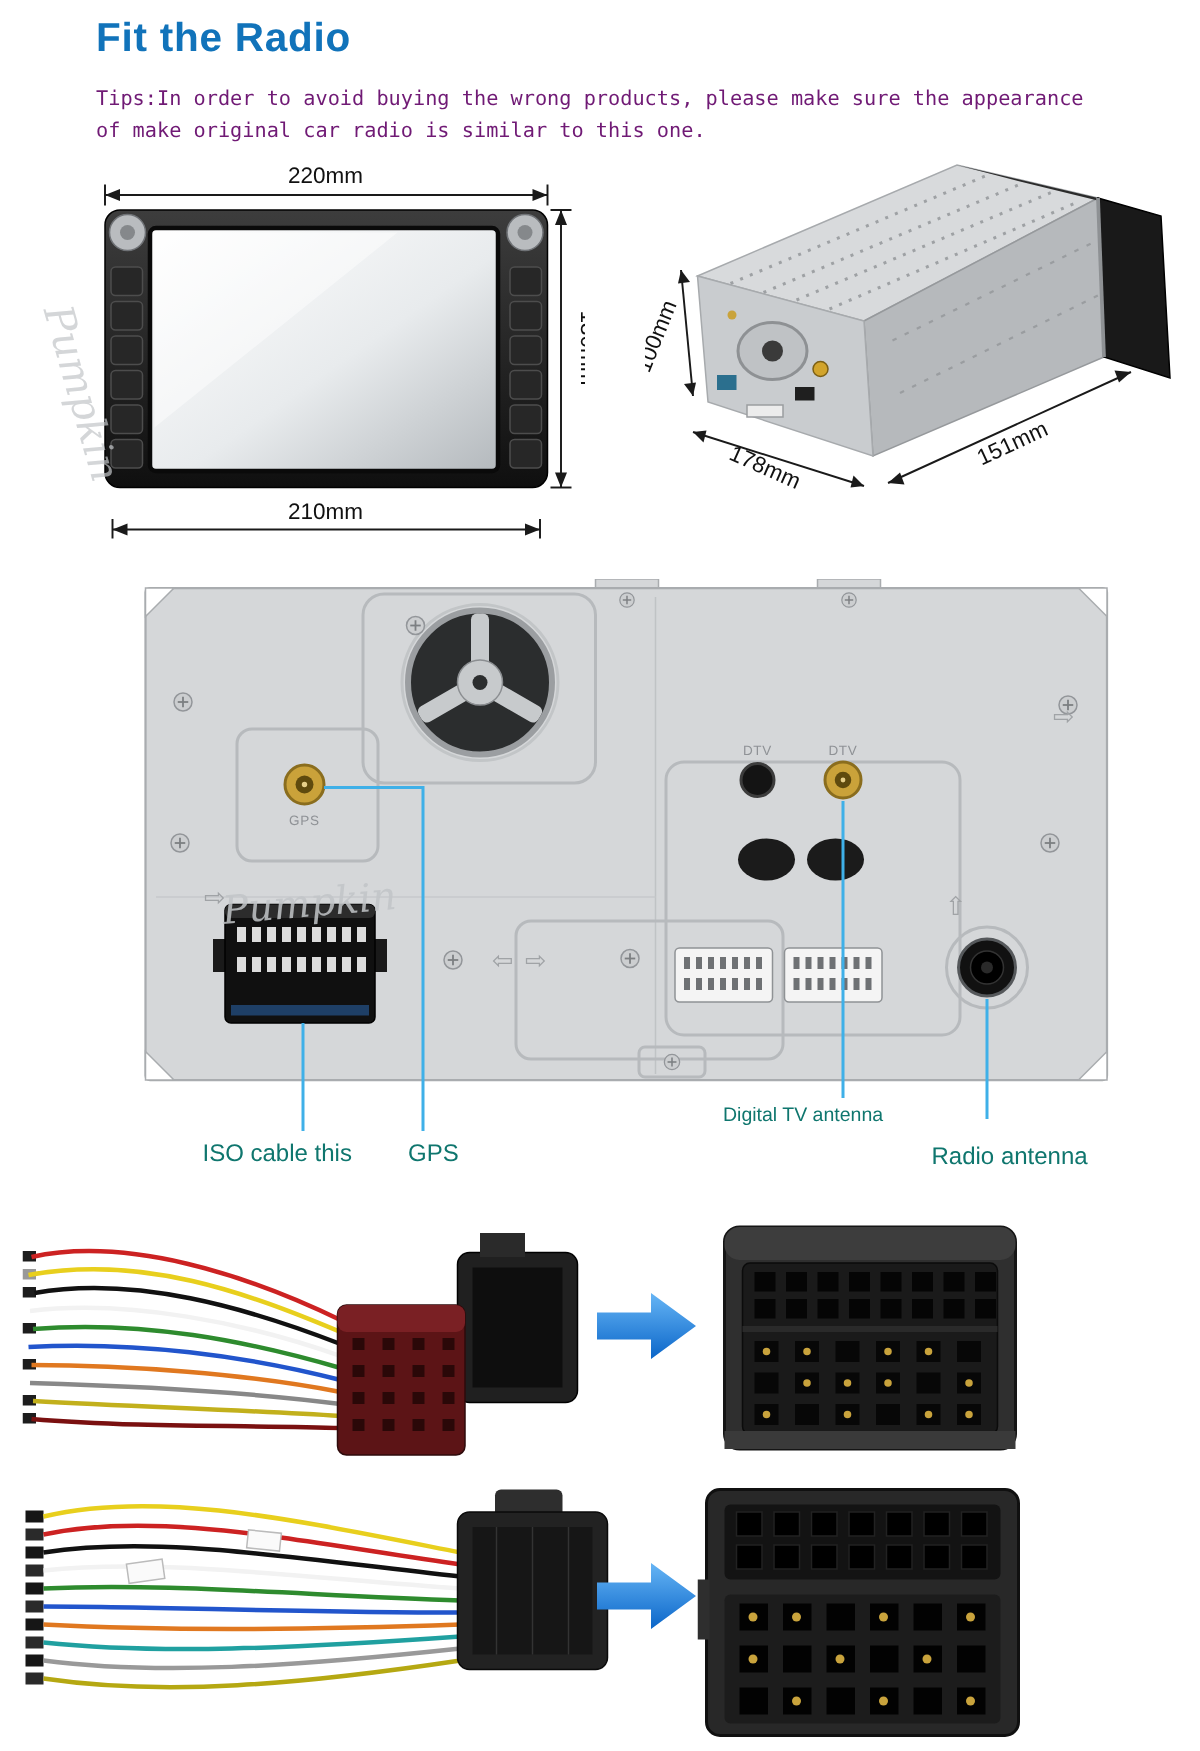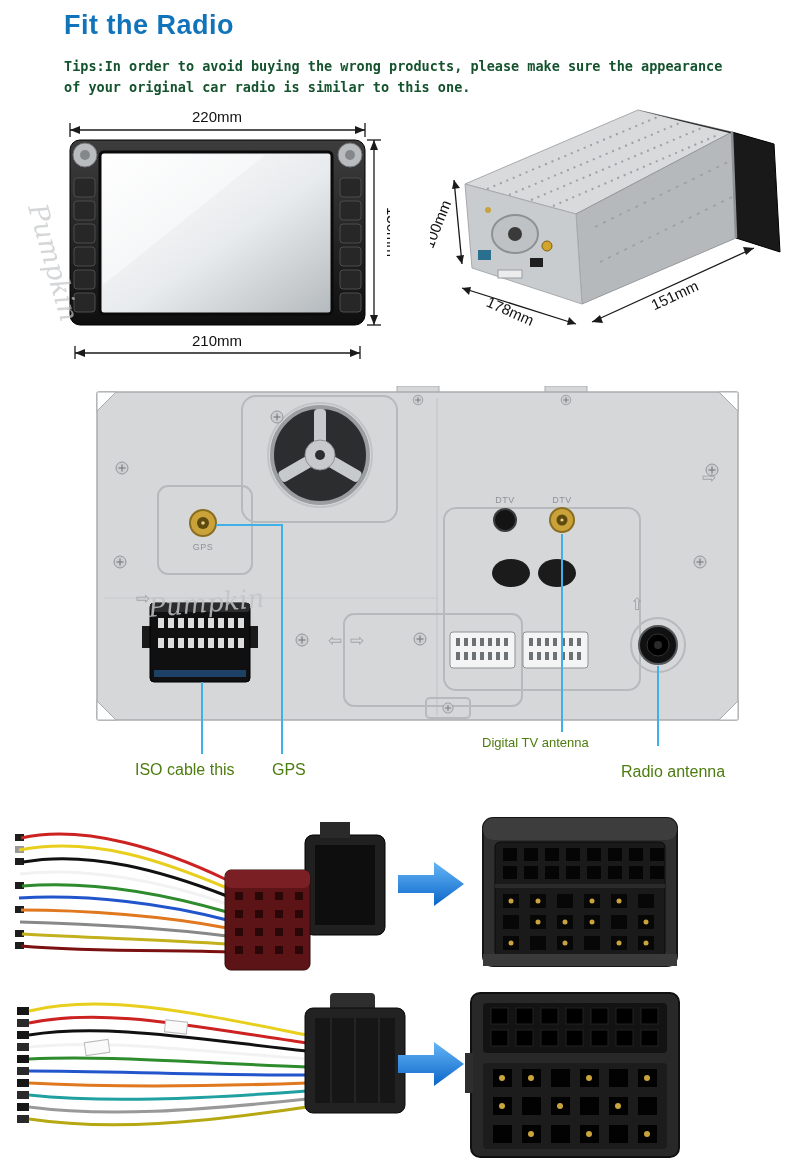--- a/index.html
+++ b/index.html
@@ -1,42 +1,42 @@
 <!DOCTYPE html>
 <html><head>
 <meta charset="utf-8">
 <style>
   html,body{margin:0;padding:0;background:#ffffff;}
   #canvas{position:relative;width:800px;height:1167px;background:#ffffff;overflow:hidden;
           font-family:"Liberation Sans",sans-serif;border-radius:28px;}
   .abs{position:absolute;}
   .title{left:64px;top:10px;font-size:27px;font-weight:bold;color:#1173ba;letter-spacing:.5px;}
   .tips{left:64px;top:56px;font-family:"DejaVu Sans Mono",monospace;font-size:13.5px;
-        line-height:21px;color:#14532d;white-space:nowrap;font-weight:bold;}
-  .cap{position:absolute;color:#4d7c0f;}
+        line-height:21px;color:#701a75;white-space:nowrap;}
+  .cap{position:absolute;color:#0f766e;}
   .cap16{font-size:16px;}
   .cap13{font-size:13px;}
   .wm{position:absolute;font-family:"DejaVu Serif",serif;font-style:italic;color:#c2c5c8;
       pointer-events:none;}
   svg text{font-family:"Liberation Sans",sans-serif;}
   .dimT{font-size:15px;fill:#111;}
   .stampT{font-size:9px;fill:#8f9296;letter-spacing:.5px;}
   .arrowT{font-size:17px;fill:#a0a3a6;}
   .callout{stroke:#3fb0e8;stroke-width:2;fill:none;}
   .dimL{stroke:#1a1a1a;stroke-width:1.3;}
 </style>
 </head>
 <body>
 
 <div id="canvas">
 
   <div class="abs title">Fit the Radio</div>
   <div class="abs tips">
     <span>Tips:In order to avoid buying the wrong products, please make sure the appearance</span><br>
-    <span>of your original car radio is similar to this one.</span>
+    <span>of make original car radio is similar to this one.</span>
   </div>
 
   <svg class="abs" style="left:60px;top:100px" width="330" height="260" viewBox="0 0 330 260">
     <defs>
       <linearGradient id="scrG" x1="0" y1="0" x2="1" y2="1">
         <stop offset="0" stop-color="#ffffff"></stop>
           <stop offset="0.55" stop-color="#e8ebed"></stop>
         <stop offset="1" stop-color="#b4b9bd"></stop>
       </linearGradient>
       <linearGradient id="bodyG" x1="0" y1="0" x2="0" y2="1">

